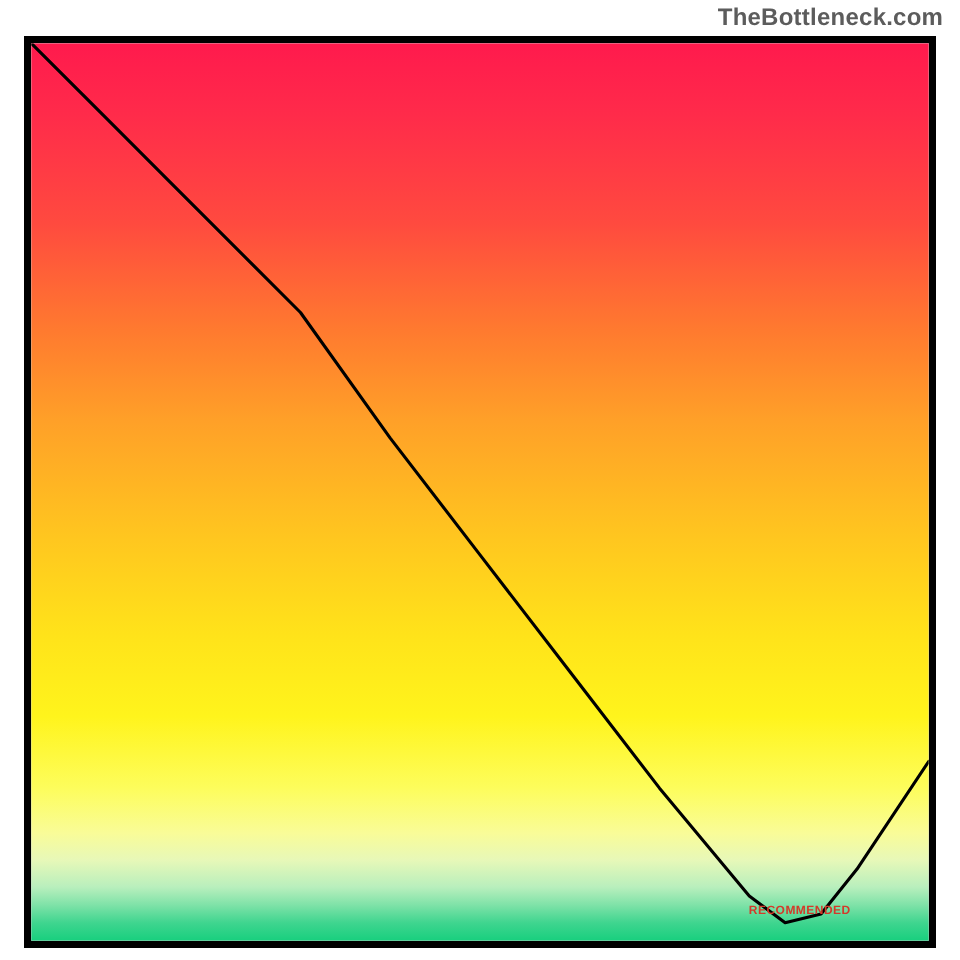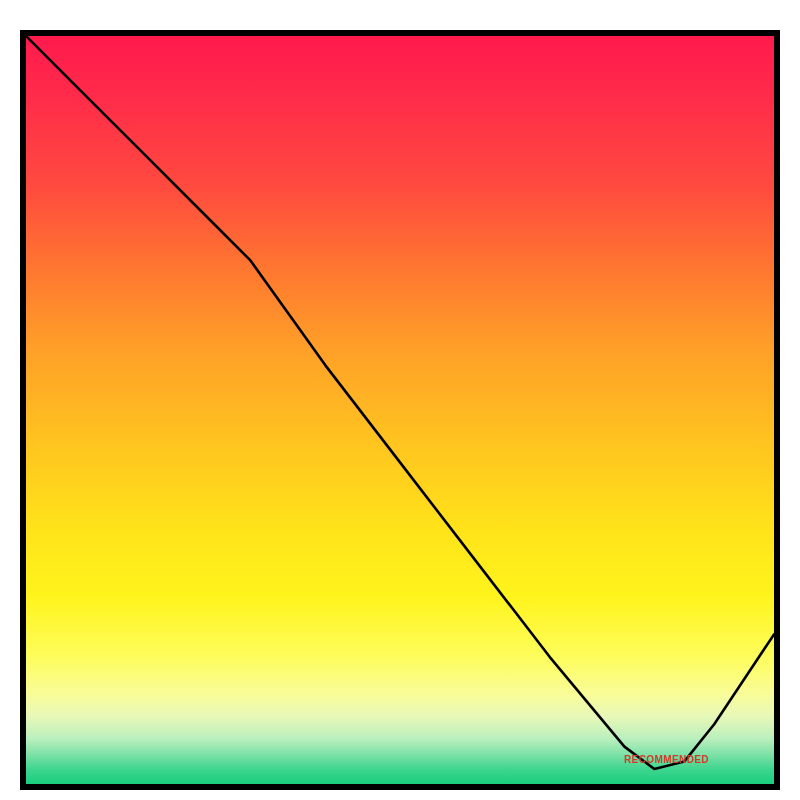--- a/index.html
+++ b/index.html
@@ -74,20 +74,21 @@
     font-weight: 700;
     color: #d33a2a;
     letter-spacing: 0.4px;
     white-space: nowrap;
     text-align: center;
   }
 </style>
 </head>
 <body>
 <div class="wrap">
+  <div class="watermark">TheBottleneck.com</div>
 
   <div class="plot">
     <div class="gradient"></div>
 
     <svg class="curve" viewBox="0 0 748 748" preserveAspectRatio="none">
       <path id="curve-path" fill="none" stroke="#000" stroke-width="2.6" stroke-linejoin="round" stroke-linecap="round" d="M0.0 0.0 L59.8 59.8 L119.7 119.7 L179.5 179.5 L224.4 224.4 L299.2 329.1 L374.0 426.4 L448.8 523.6 L523.6 620.8 L598.4 710.6 L628.3 733.0 L658.2 725.6 L688.2 688.2 L748.0 598.4"></path>
     </svg>
 
     <div class="lbl">RECOMMENDED</div>
   </div>

